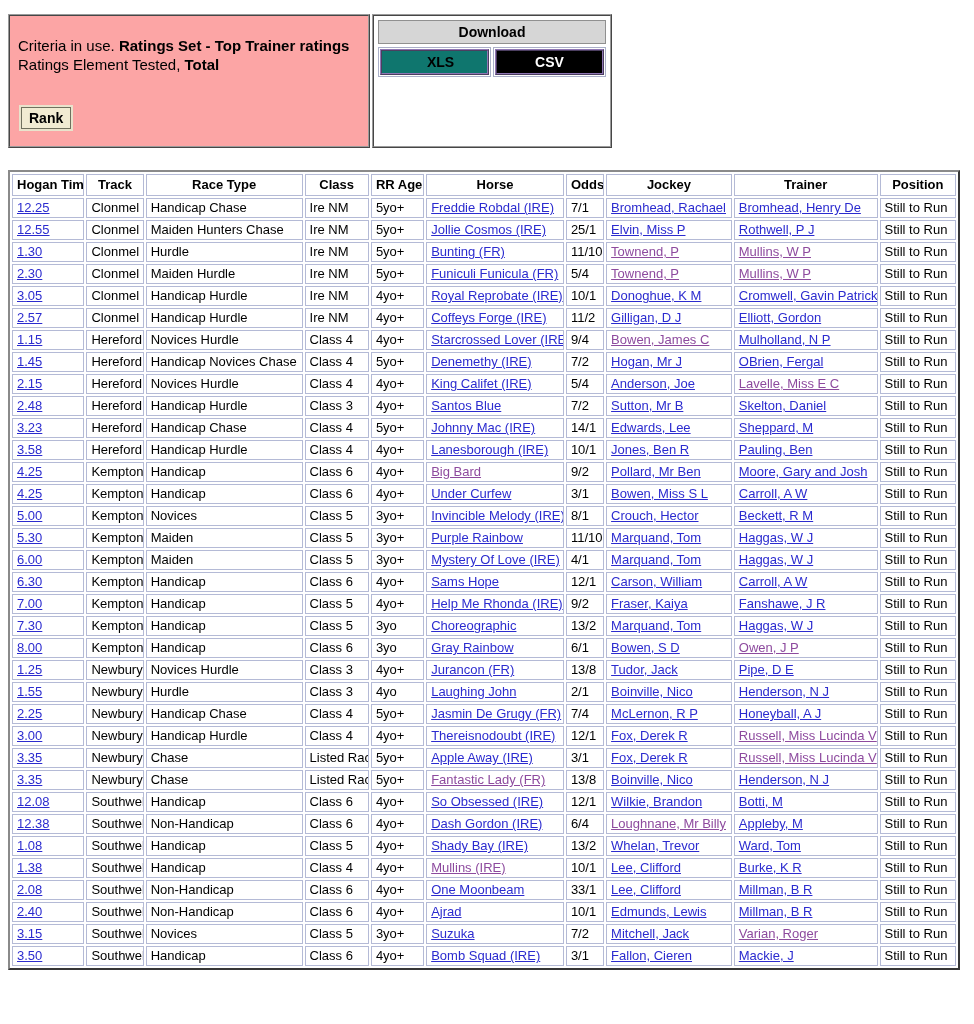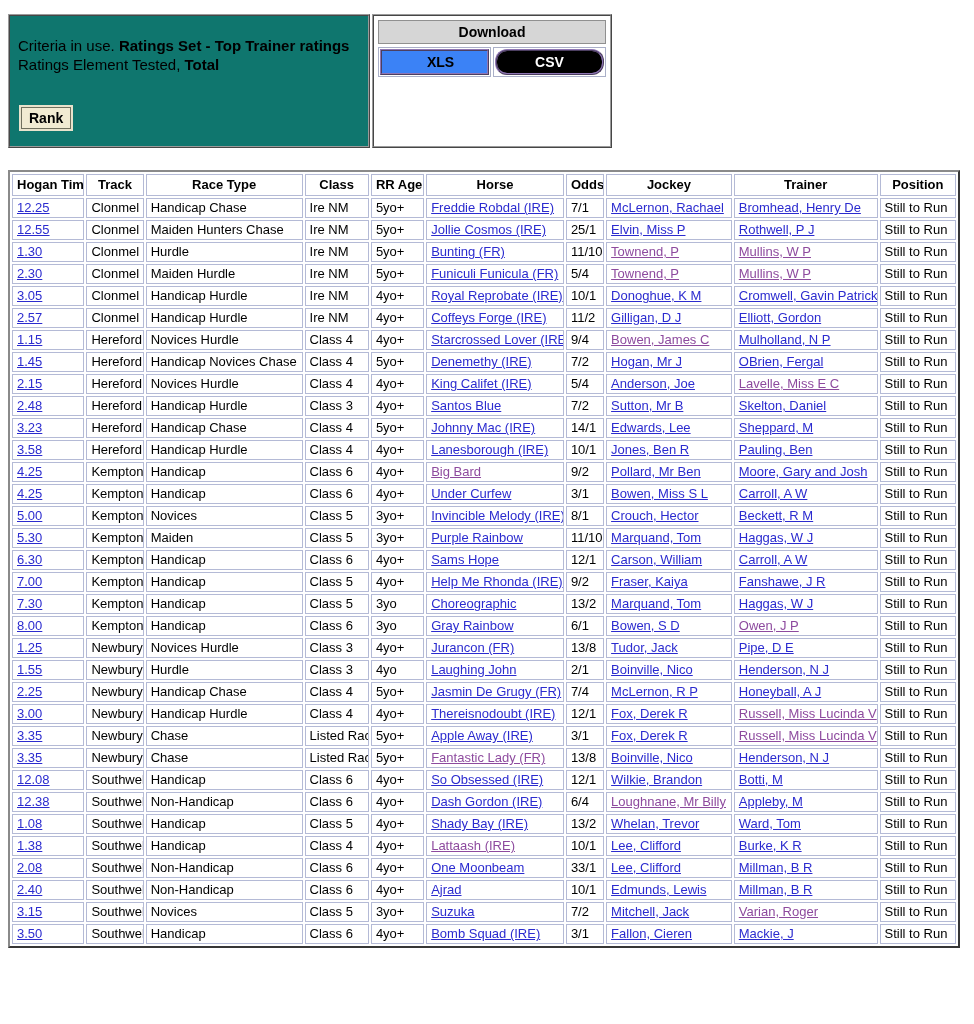--- a/index.html
+++ b/index.html
@@ -9,21 +9,21 @@
     --beige:#f1ebd2;
   }
   *{box-sizing:border-box;}
   html,body{margin:0;padding:0;background:#fff;}
   body{font-family:"Liberation Sans","DejaVu Sans",sans-serif;color:#000;width:974px;}
   .page{padding:14px 8px 10px 8px;}
 
   
   .top-area{display:flex;align-items:stretch;}
   .criteria-box{
-    width:362px;height:134px;border:2px ridge #9a9a9a;background:#0f766e;
+    width:362px;height:134px;border:2px ridge #9a9a9a;background:#fca5a5;
     padding:6px 8px;display:flex;flex-direction:column;
   }
   .criteria-text{font-size:15px;line-height:19px;margin-top:14px;}
   .criteria-text b{font-weight:bold;}
   .btn-rows{margin-top:auto;}
   .tan-btn{
     font-family:inherit;font-size:14px;font-weight:bold;color:#000;
     background:var(--beige);
     border:1px solid #70705e;
     box-shadow:0 0 0 2px #e9e3cc;
@@ -39,22 +39,22 @@
     border:1px solid #909090;background:#d6d6d6;
     font-size:14px;font-weight:bold;text-align:center;
     padding:3px 0;margin:1px;
   }
   .download-btns{display:flex;margin-top:2px;}
   .dl-cell{flex:1;border:1px solid #aab0c8;margin:1px;padding:1px;}
   .dl-btn{
     display:block;text-align:center;font-size:14px;font-weight:bold;
     text-decoration:none;padding:3px 0;border:2px ridge #8f76b4;cursor:pointer;
   }
-  .dl-xls{background:#3b82f6;color:#000;padding-left:12px;}
-  .dl-csv{background:#000;color:#fff;border-radius:12px;}
+  .dl-xls{background:#0f766e;color:#000;padding-left:12px;}
+  .dl-csv{background:#000;color:#fff;}
 
   
   .race-table-wrap{margin-top:22px;}
   table.race{
     width:952px;table-layout:fixed;
     border:2px outset #8a8a8a;
     border-collapse:separate;border-spacing:2px;
     background:#fff;
   }
   table.race th,table.race td{
@@ -142,21 +142,21 @@
       </thead>
       <tbody>
           <tr>
     <td><a class="lnk" href="#">12.25</a></td>
     <td>Clonmel</td>
     <td>Handicap Chase</td>
     <td>Ire NM</td>
     <td>5yo+</td>
     <td><a class="lnk" href="#">Freddie Robdal (IRE)</a></td>
     <td>7/1</td>
-    <td><a class="lnk" href="#">McLernon, Rachael</a></td>
+    <td><a class="lnk" href="#">Bromhead, Rachael</a></td>
     <td><a class="lnk" href="#">Bromhead, Henry De</a></td>
     <td>Still to Run</td>
   </tr>
           <tr>
     <td><a class="lnk" href="#">12.55</a></td>
     <td>Clonmel</td>
     <td>Maiden Hunters Chase</td>
     <td>Ire NM</td>
     <td>5yo+</td>
     <td><a class="lnk" href="#">Jollie Cosmos (IRE)</a></td>
@@ -322,20 +322,32 @@
     <td>Still to Run</td>
   </tr>
           <tr>
     <td><a class="lnk" href="#">5.30</a></td>
     <td>Kempton</td>
     <td>Maiden</td>
     <td>Class 5</td>
     <td>3yo+</td>
     <td><a class="lnk" href="#">Purple Rainbow</a></td>
     <td>11/10</td>
+    <td><a class="lnk" href="#">Marquand, Tom</a></td>
+    <td><a class="lnk" href="#">Haggas, W J</a></td>
+    <td>Still to Run</td>
+  </tr>
+          <tr>
+    <td><a class="lnk" href="#">6.00</a></td>
+    <td>Kempton</td>
+    <td>Maiden</td>
+    <td>Class 5</td>
+    <td>3yo+</td>
+    <td><a class="lnk" href="#">Mystery Of Love (IRE)</a></td>
+    <td>4/1</td>
     <td><a class="lnk" href="#">Marquand, Tom</a></td>
     <td><a class="lnk" href="#">Haggas, W J</a></td>
     <td>Still to Run</td>
   </tr>
           <tr>
     <td><a class="lnk" href="#">6.30</a></td>
     <td>Kempton</td>
     <td>Handicap</td>
     <td>Class 6</td>
     <td>4yo+</td>
@@ -488,21 +500,21 @@
     <td><a class="lnk" href="#">Whelan, Trevor</a></td>
     <td><a class="lnk" href="#">Ward, Tom</a></td>
     <td>Still to Run</td>
   </tr>
           <tr>
     <td><a class="lnk" href="#">1.38</a></td>
     <td>Southwell</td>
     <td>Handicap</td>
     <td>Class 4</td>
     <td>4yo+</td>
-    <td><a class="lnk visited" href="#">Lattaash (IRE)</a></td>
+    <td><a class="lnk visited" href="#">Mullins (IRE)</a></td>
     <td>10/1</td>
     <td><a class="lnk" href="#">Lee, Clifford</a></td>
     <td><a class="lnk" href="#">Burke, K R</a></td>
     <td>Still to Run</td>
   </tr>
           <tr>
     <td><a class="lnk" href="#">2.08</a></td>
     <td>Southwell</td>
     <td>Non-Handicap</td>
     <td>Class 6</td>

